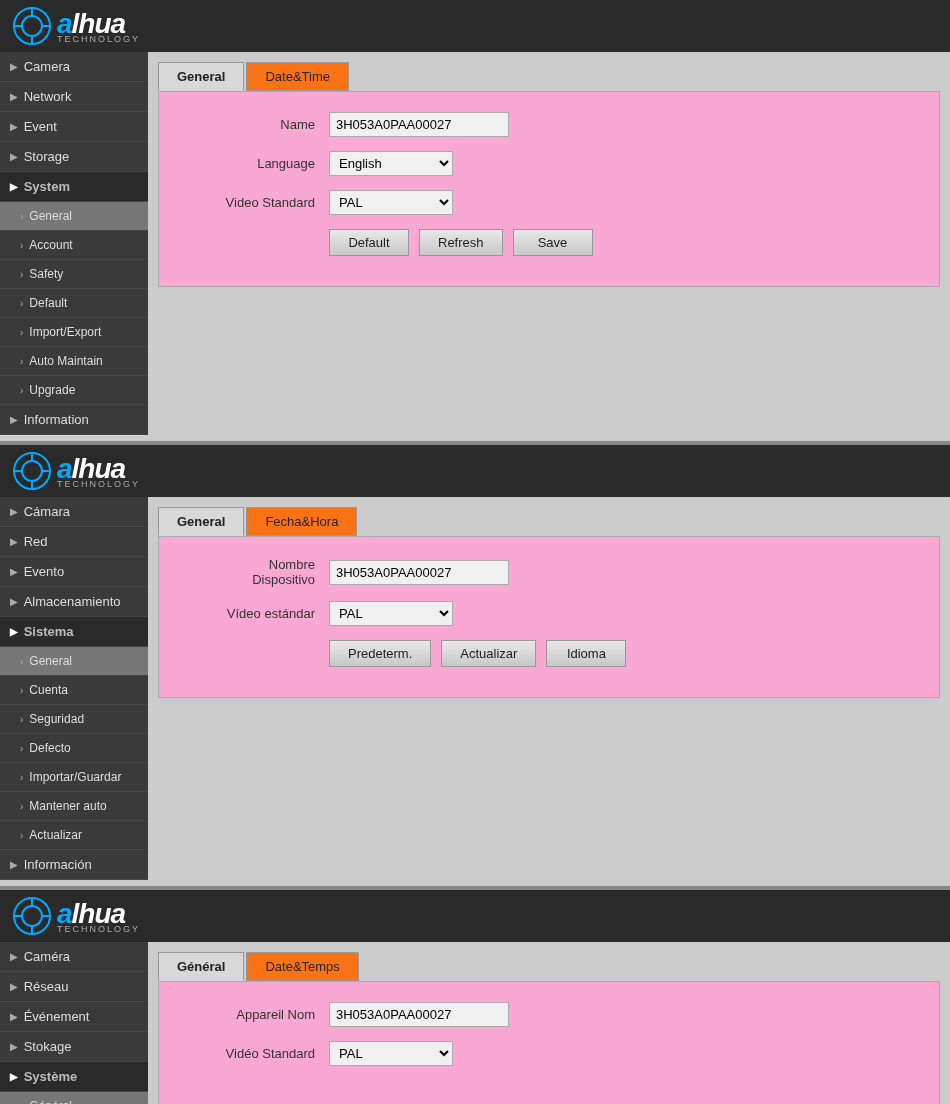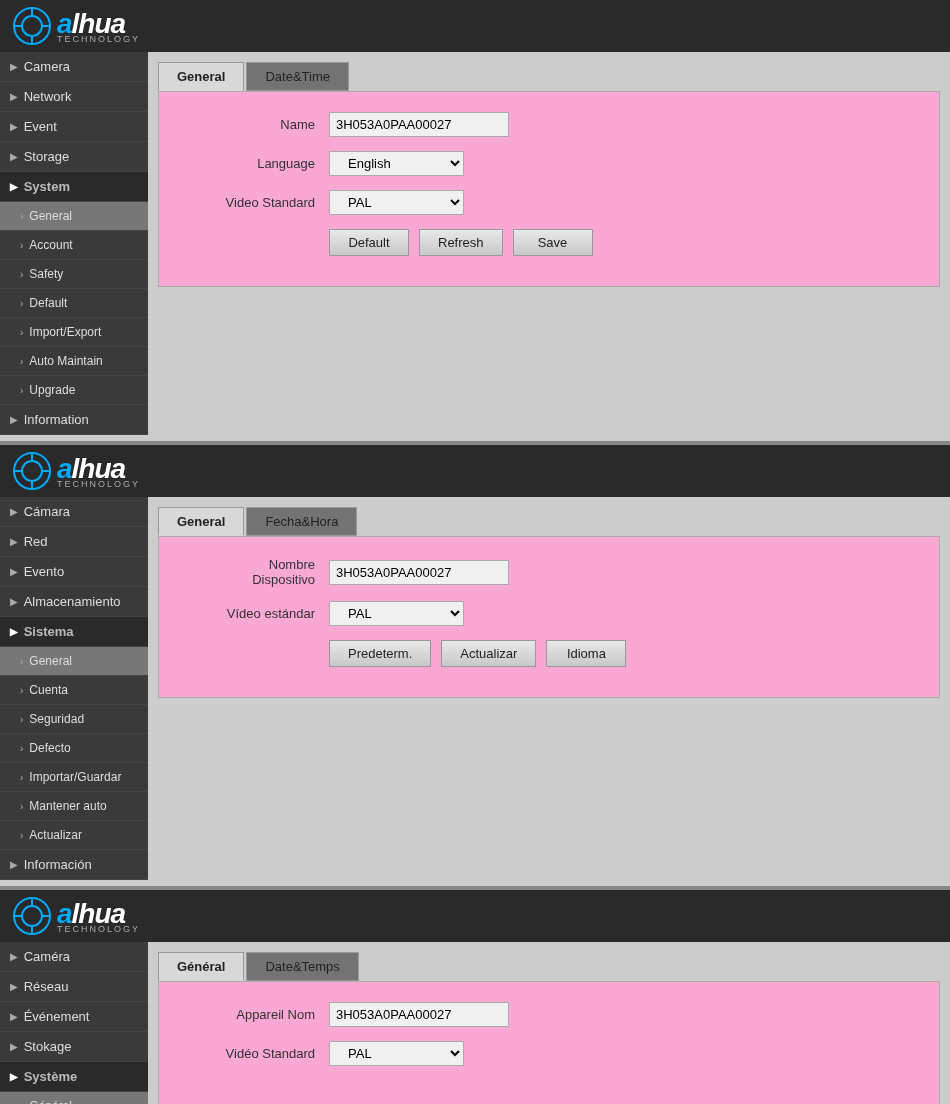--- a/index.html
+++ b/index.html
@@ -83,21 +83,21 @@
       padding: 10px;
       background: #ccc;
     }
 
     .tabs {
       display: flex;
       margin-bottom: 0;
     }
     .tab {
       padding: 6px 18px;
-      background: #737373;
+      background: #f97316;
       border: 1px solid #999;
       cursor: pointer;
       font-size: 13px;
       color: #222;
       margin-right: 2px;
     }
     .tab.active {
       background: #d8d8d8;
       border-bottom: 1px solid #d8d8d8;
       font-weight: bold;
@@ -122,22 +122,22 @@
       padding-right: 14px;
     }
     input[type="text"].form-input {
       width: 180px;
       padding: 4px 6px;
       border: 1px solid #aaa;
       background: #f0f0f0;
       font-size: 13px;
     }
     select.form-select {
-      width: 135px;
-      padding: 3px 14px;
+      width: 124px;
+      padding: 3px 5px;
       border: 1px solid #aaa;
       background: #f0f0f0;
       font-size: 13px;
     }
 
     .btn-row {
       display: flex;
       gap: 10px;
       margin-top: 10px;
       margin-left: 140px;

